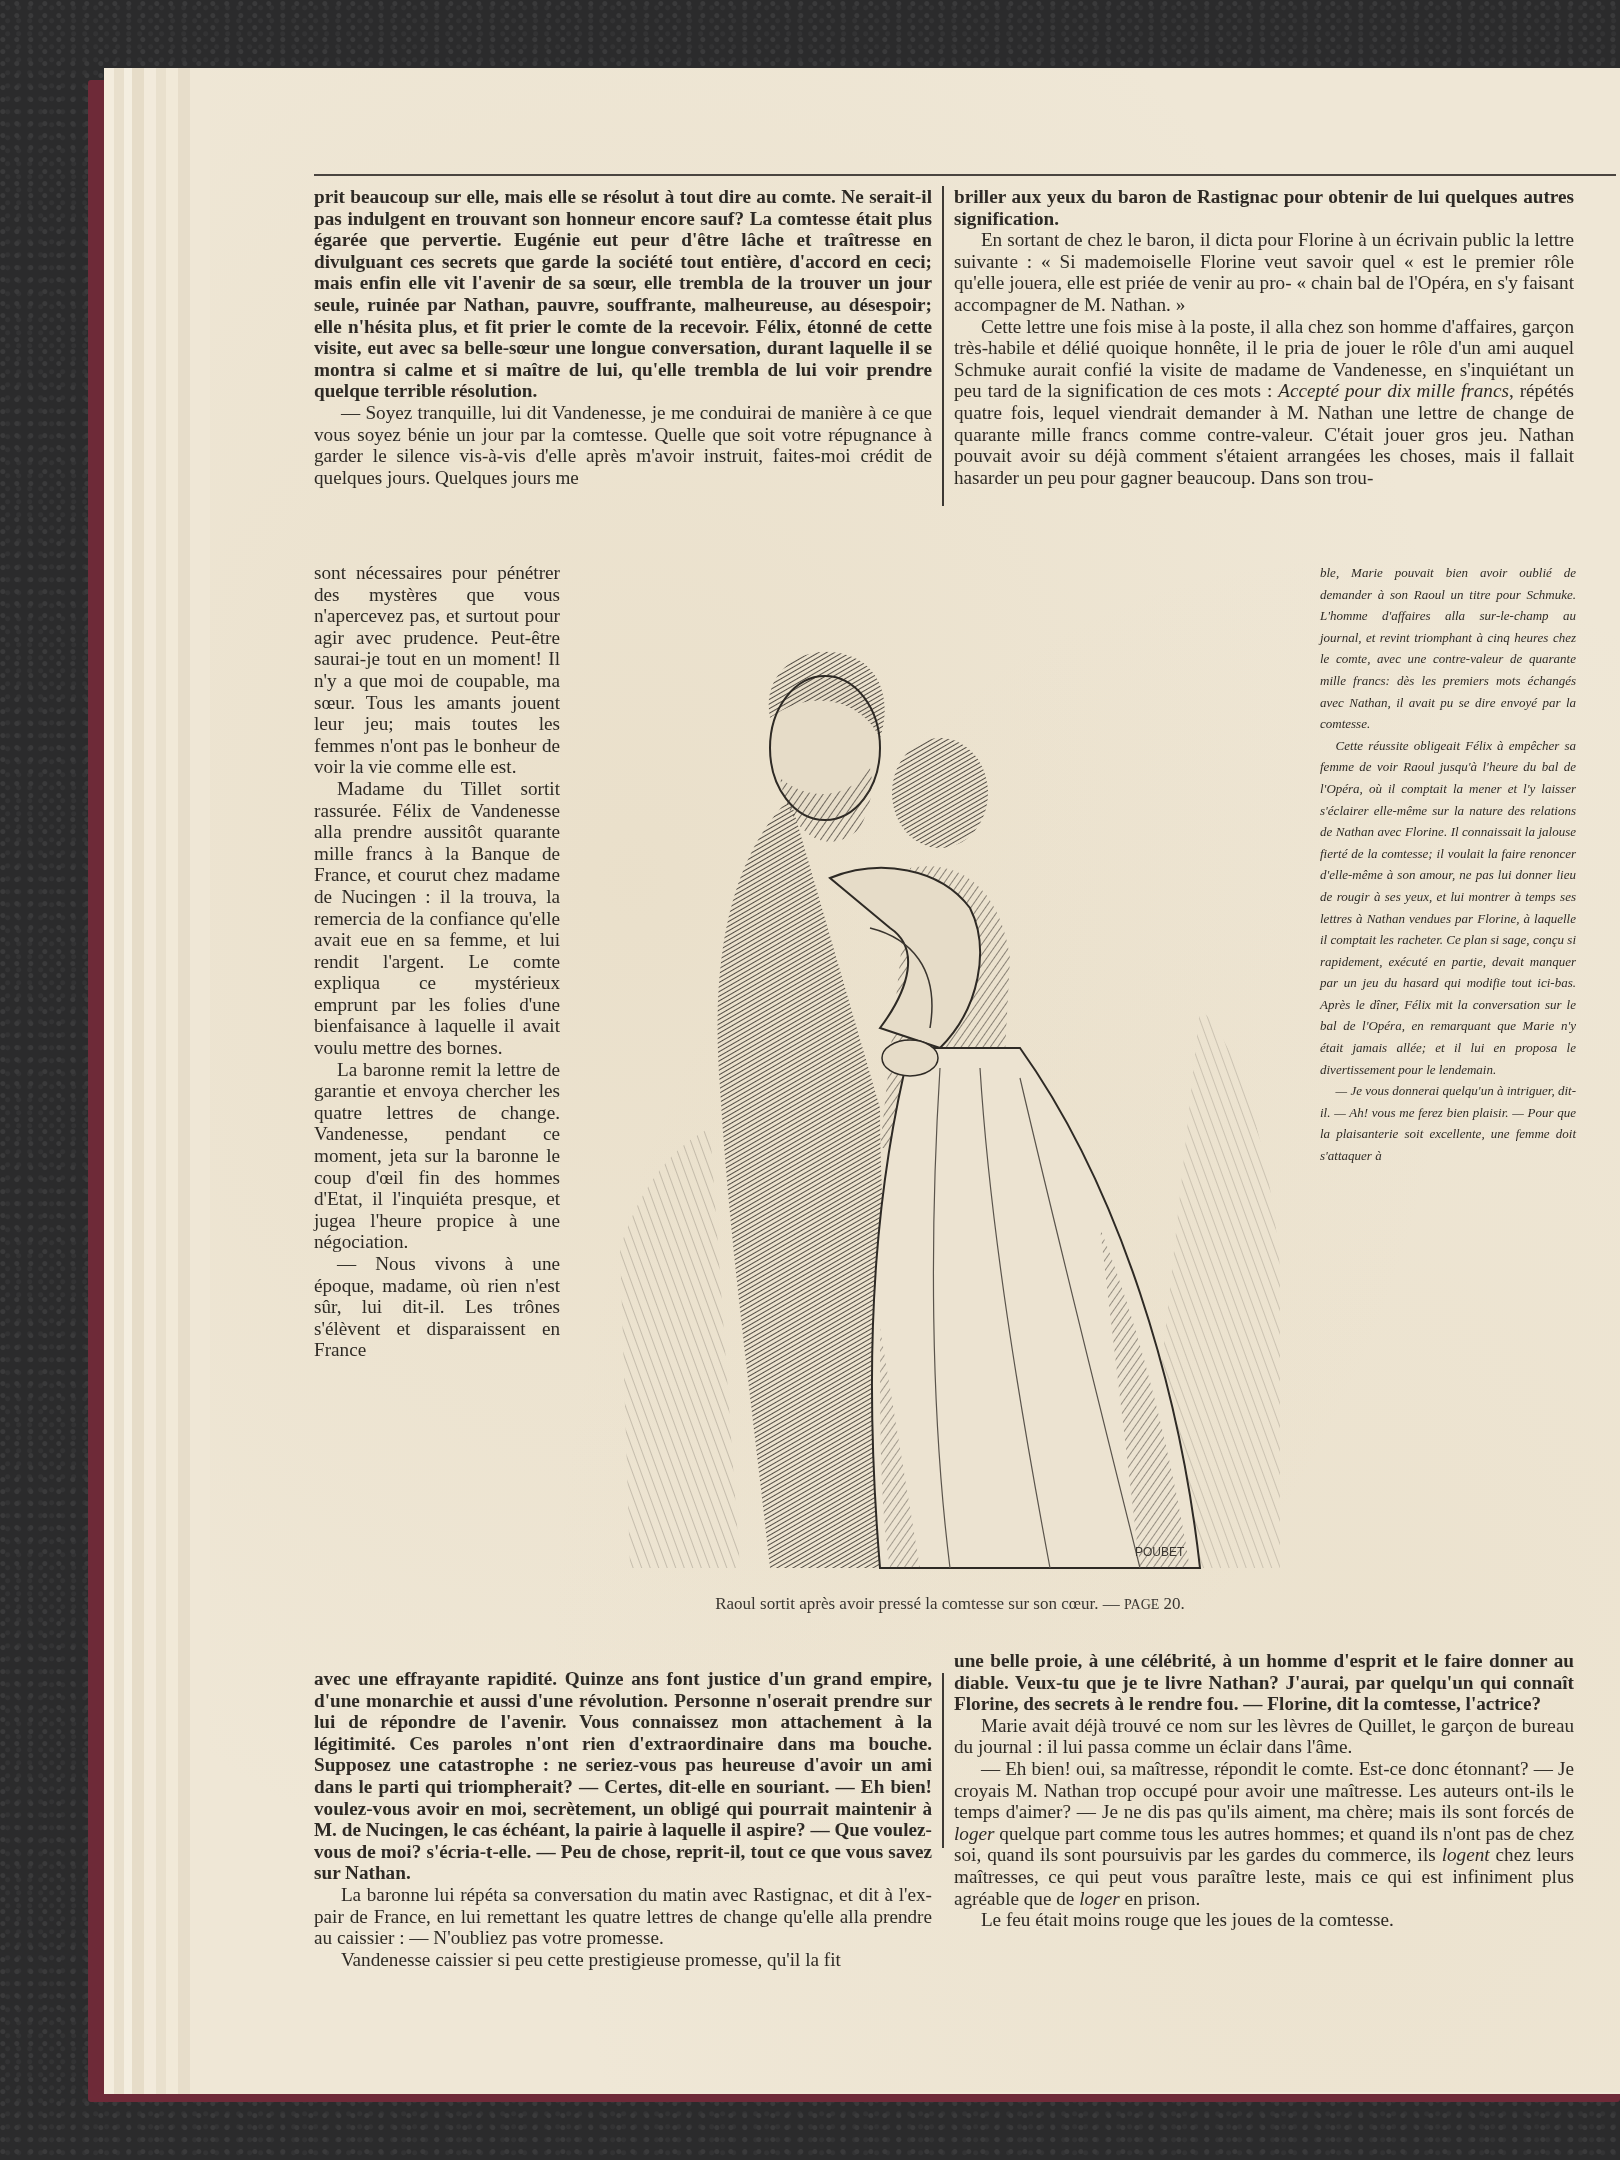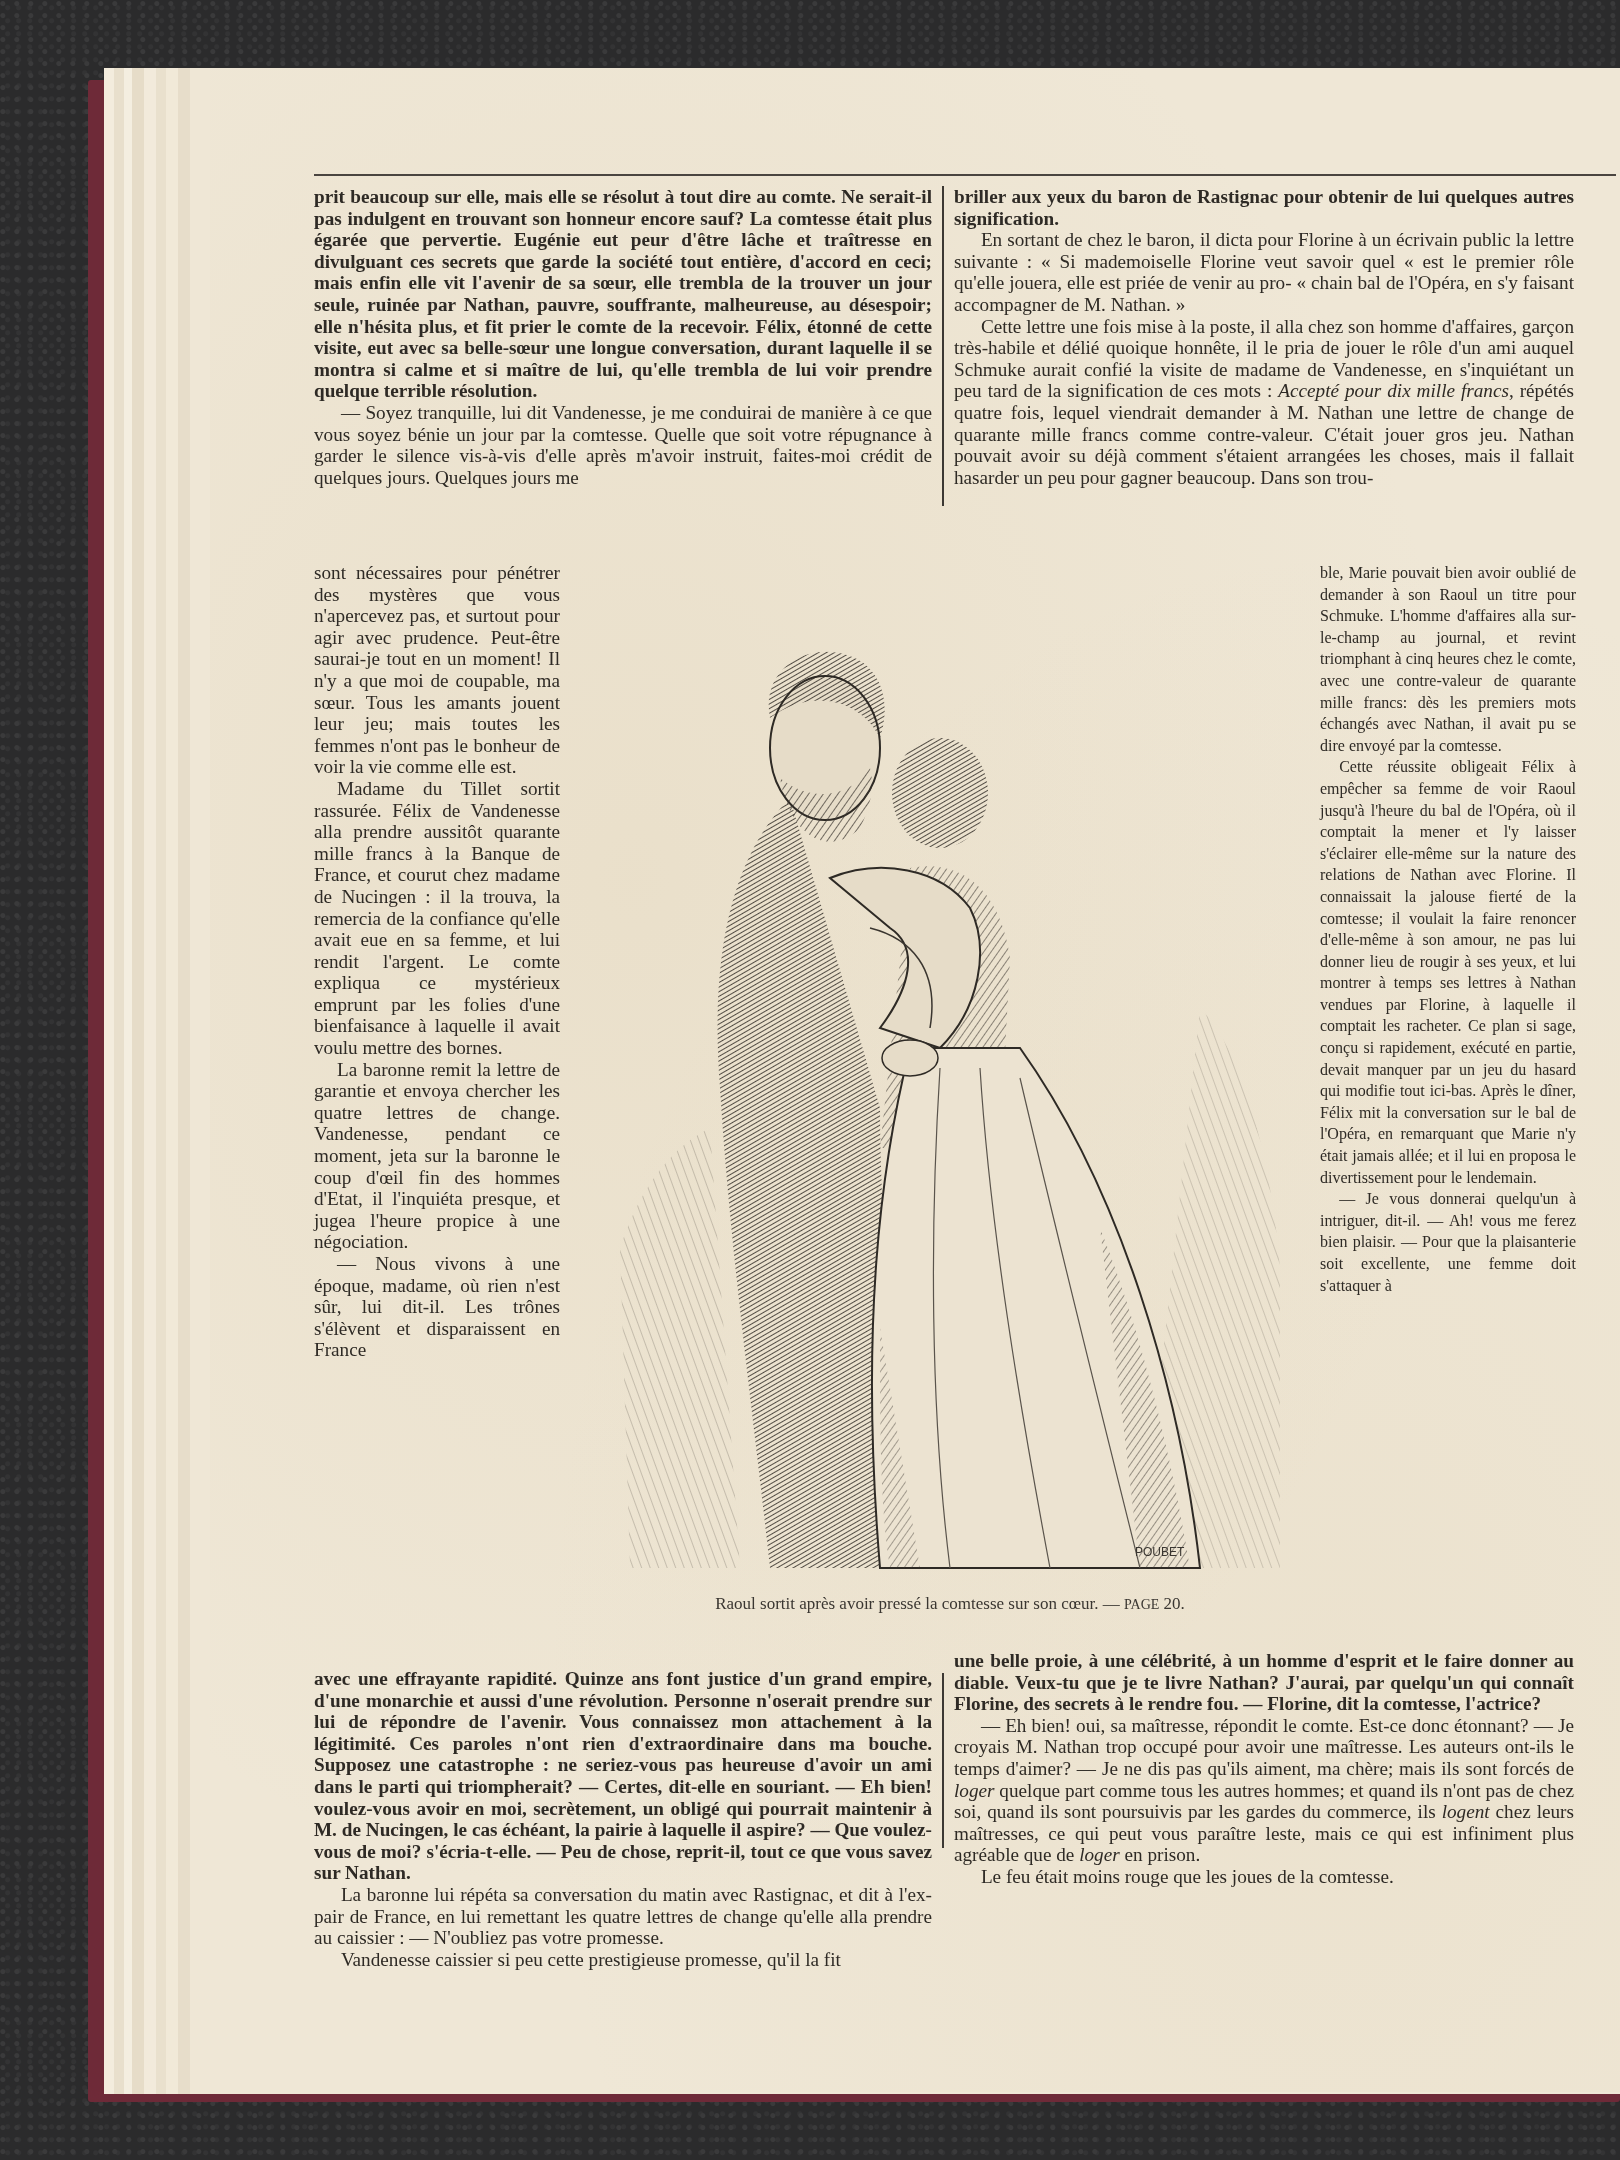--- a/index.html
+++ b/index.html
@@ -35,21 +35,21 @@
   .col { position:absolute; font-size:19.2px; line-height:21.6px; text-align:justify; color:#2e2a25; }
   .col p { margin:0; text-indent:1.4em; hyphens:auto; }
   .col p.noind { text-indent:0;font-weight:bold; }
   .col-left-top { left:104px; top:118px; width:618px; }
   .col-right-top { left:744px; top:118px; width:620px; }
   .divider { position:absolute; left:732px; top:118px; width:0; height:320px; border-left:2px solid #3c3833; }
   .divider2 { position:absolute; left:732px; top:1605px; width:0; height:175px; border-left:2px solid #3c3833; }
   .narrow-left { position:absolute; left:104px; top:494px; width:246px; font-size:19.2px; line-height:21.6px; text-align:justify; }
   .narrow-left p { margin:0; text-indent:1.2em; }
   .narrow-left p.noind { text-indent:0; }
-  .narrow-right { position:absolute; left:1110px; top:494px; width:256px; font-size:16px; line-height:21.6px; text-align:justify; }
+  .narrow-right { position:absolute; left:1110px; top:494px; width:256px; font-size:13px; line-height:21.6px; text-align:justify;font-style:italic; }
   .narrow-right p { margin:0; text-indent:1.2em; }
   .narrow-right p.noind { text-indent:0; }
   .col-left-bottom { left:104px; top:1600px; width:618px; }
   .col-right-bottom { left:744px; top:1582px; width:620px; }
   .illustration { position:absolute; left:370px; top:560px; width:740px; height:960px; }
   .caption { position:absolute; left:370px; top:1526px; width:740px; text-align:center; font-size:17px; color:#3a3631; }
   .caption .small { font-variant:small-caps; font-size:14px; }
   em { font-style:italic; }
 </style>
 </head>
@@ -136,16 +136,17 @@
   <div class="col col-left-bottom">
     <p class="noind">avec une effrayante rapidité. Quinze ans font justice d'un grand empire, d'une monarchie et aussi d'une révolution. Personne n'oserait prendre sur lui de répondre de l'avenir. Vous connaissez mon attachement à la légitimité. Ces paroles n'ont rien d'extraordinaire dans ma bouche. Supposez une catastrophe : ne seriez-vous pas heureuse d'avoir un ami dans le parti qui triompherait? — Certes, dit-elle en souriant. — Eh bien! voulez-vous avoir en moi, secrètement, un obligé qui pourrait maintenir à M. de Nucingen, le cas échéant, la pairie à laquelle il aspire? — Que voulez-vous de moi? s'écria-t-elle. — Peu de chose, reprit-il, tout ce que vous savez sur Nathan.</p>
     <p>La baronne lui répéta sa conversation du matin avec Rastignac, et dit à l'ex-pair de France, en lui remettant les quatre lettres de change qu'elle alla prendre au caissier : — N'oubliez pas votre promesse.</p>
     <p>Vandenesse caissier si peu cette prestigieuse promesse, qu'il la fit</p>
   </div>
 
   <div class="divider2"></div>
 
   <div class="col col-right-bottom">
     <p class="noind">une belle proie, à une célébrité, à un homme d'esprit et le faire donner au diable. Veux-tu que je te livre Nathan? J'aurai, par quelqu'un qui connaît Florine, des secrets à le rendre fou. — Florine, dit la comtesse, l'actrice?</p>
+    <p>Marie avait déjà trouvé ce nom sur les lèvres de Quillet, le garçon de bureau du journal : il lui passa comme un éclair dans l'âme.</p>
     <p><span>— Eh bien! oui, sa maîtresse, répondit le comte. Est-ce donc étonnant? — Je croyais M. Nathan trop occupé pour avoir une maîtresse. Les auteurs ont-ils le temps d'aimer? — Je ne dis pas qu'ils aiment, ma chère; mais ils sont forcés de </span><em>loger</em><span> quelque part comme tous les autres hommes; et quand ils n'ont pas de chez soi, quand ils sont poursuivis par les gardes du commerce, ils </span><em>logent</em><span> chez leurs maîtresses, ce qui peut vous paraître leste, mais ce qui est infiniment plus agréable que de </span><em>loger</em><span> en prison.</span></p>
     <p>Le feu était moins rouge que les joues de la comtesse.</p>
   </div>
 </div>
 
 </body></html>

